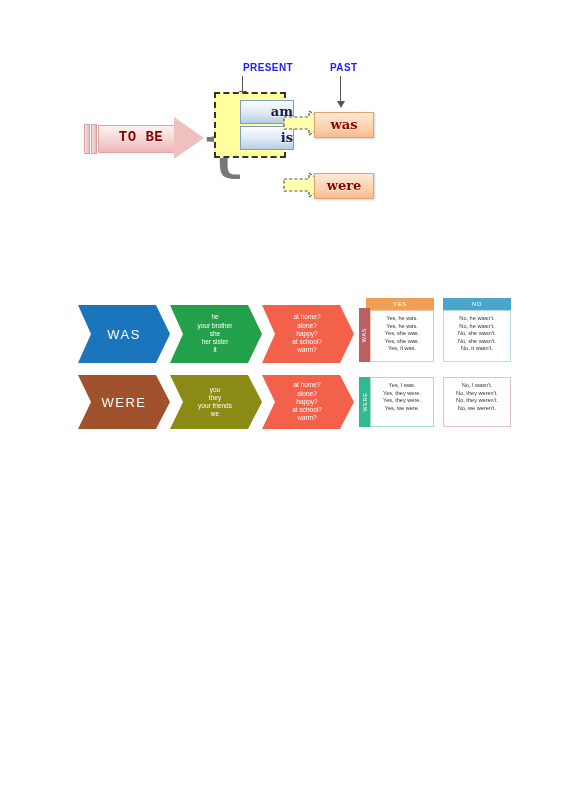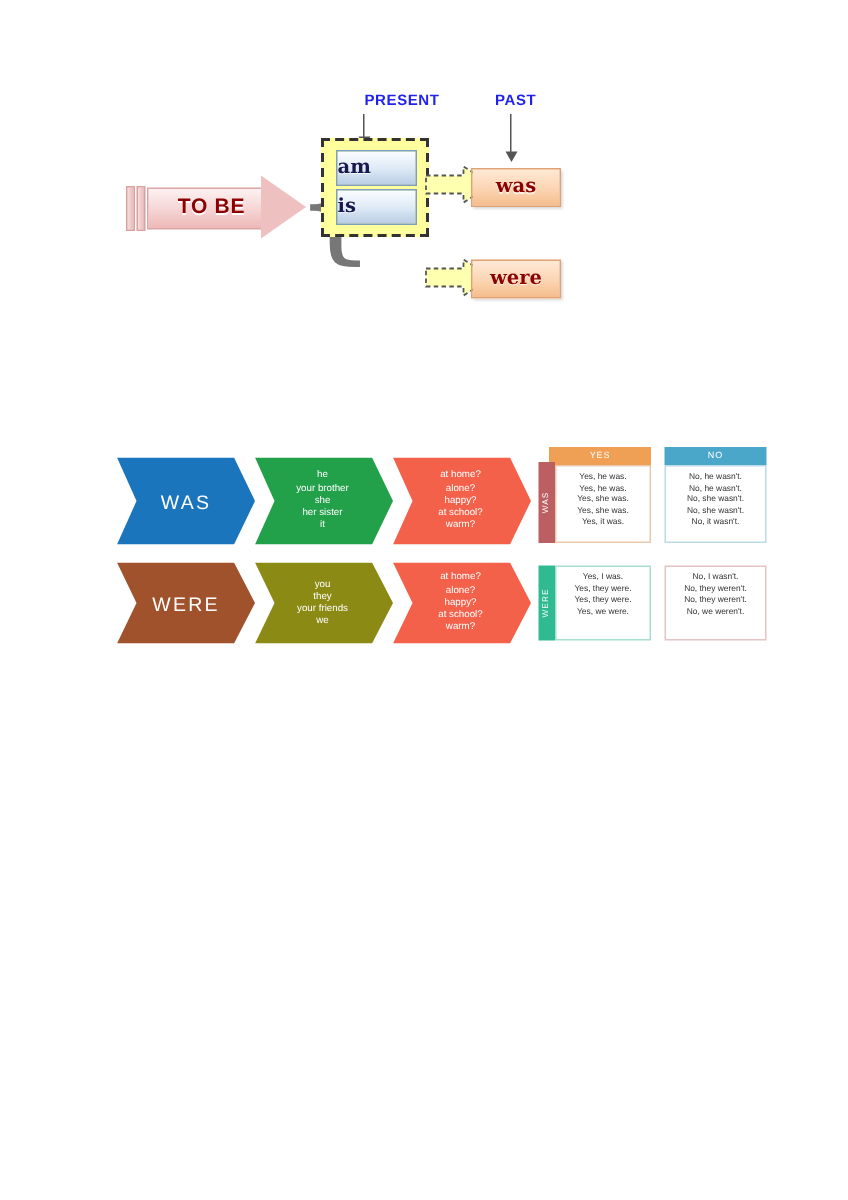--- a/index.html
+++ b/index.html
@@ -39,43 +39,43 @@
     background:linear-gradient(180deg,#fdf1f1 0%,#f6d6d6 50%,#eeb8b8 100%);
     border:1px solid #dca6a6;
   }
   #tobe-head{
     position:absolute;left:90px;top:-1px;width:0;height:0;
     border-top:21px solid transparent;border-bottom:21px solid transparent;
     border-left:30px solid #efc0c0;
   }
   #tobe-text{
     position:absolute;left:22px;top:11px;width:70px;text-align:center;
-    font-family:Liberation Sans, sans-serif;font-weight:bold;font-size:14px;
+    font-family:Liberation Mono, monospace;font-weight:bold;font-size:14px;
     color:#8b0000;text-shadow:0 1px 0 #fff;letter-spacing:.5px;
   }
 
   
   #brace{
     position:absolute;left:196px;top:92px;font-size:86px;color:#777;
     font-family:"DejaVu Serif",serif;line-height:86px;font-weight:300;
   }
 
   
   .ygroup{
     position:absolute;background:#ffff9e;border:2px dashed #333;
   }
   #ygroup-1{left:214px;top:92px;width:68px;height:62px;}
   #ygroup-2{left:214px;top:168px;width:68px;height:34px;}
 
   .wordbox{
-    position:absolute;left:8px;width:52px;height:22px;
+    position:absolute;left:24px;width:52px;height:22px;
     background:linear-gradient(180deg,#fbfdff 0%,#dce8f5 55%,#b8cde4 100%);
     border:1px solid #7e9dc0;
     font-family:"DejaVu Serif",serif;font-weight:bold;font-size:13px;
-    color:#17184d;text-align:left;line-height:22px;
+    color:#17184d;text-align:right;line-height:22px;
     text-shadow:0 1px 0 rgba(255,255,255,.7);
   }
   #w-am{top:6px;}
   #w-is{top:32px;}
   #w-are{top:5px;}
 
   
   .harrow{position:absolute;width:46px;height:26px;}
   #harrow-1{left:283px;top:110px;}
   #harrow-2{left:283px;top:172px;}

